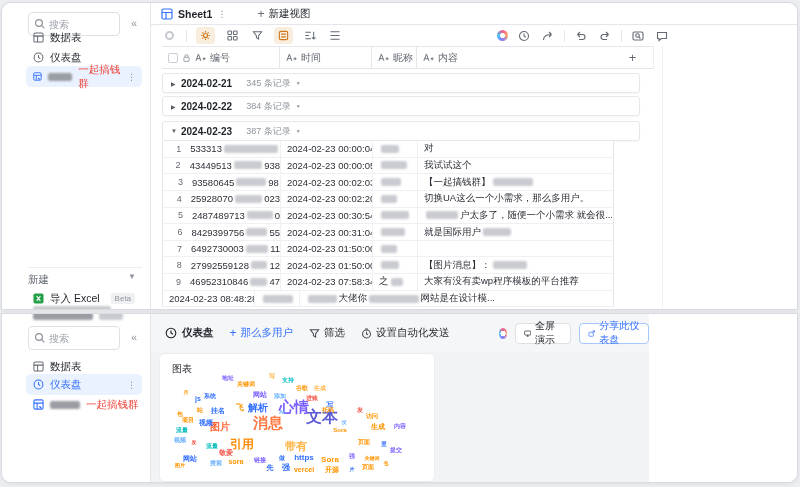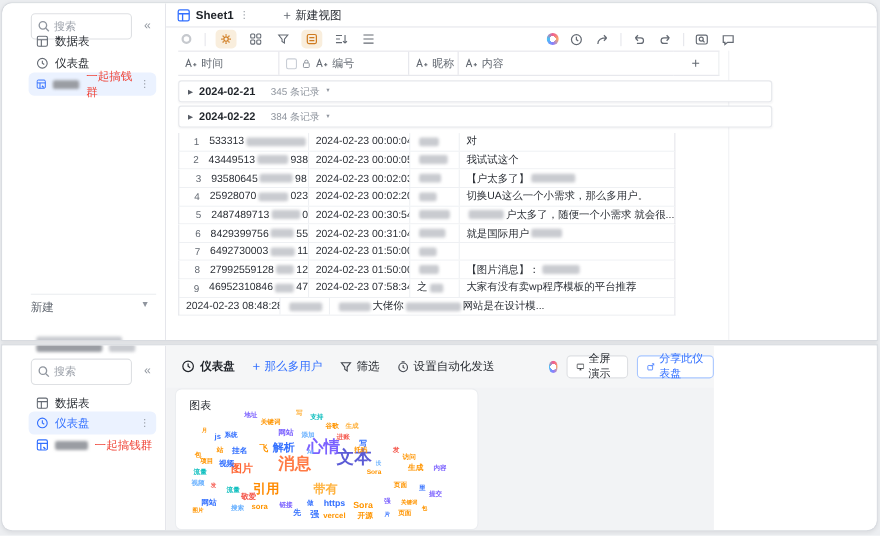--- a/index.html
+++ b/index.html
@@ -41,21 +41,21 @@
   .toolbar-right { position:absolute; left:346px; top:0; height:21px; display:flex; align-items:center; gap:8px; }
   .ai-ring { width:11px; height:11px; border-radius:50%; background:radial-gradient(circle at center,#fff 0 2.6px,rgba(255,255,255,0) 2.7px),conic-gradient(#f25d8e,#f7a76b,#8a7dff,#45c4f7,#f25d8e); }
 
   
   .thead { position:absolute; left:11px; top:43px; width:450px; height:23px; display:flex; border-top:1px solid #e5e6eb; border-bottom:1px solid #e5e6eb; background:#fff; font-size:10px; color:#646a73; }
   .thead .cell { display:flex; align-items:center; gap:4px; padding-left:6px; border-right:1px solid #e5e6eb; }
   .c1{width:118px;} .c2{width:92px;} .c3{width:45px;} .c4{width:195px; border-right:0 !important;}
   .addfield { position:absolute; left:461px; top:43px; width:42px; height:23px; border-top:1px solid #e5e6eb; border-bottom:1px solid #e5e6eb; border-right:1px solid #eceef0; display:flex; align-items:center; justify-content:center; color:#646a73; font-size:13px; }
   .checkbox { width:10px; height:10px; border:1px solid #c9ced6; border-radius:2px; background:#fff; }
   #table-body { position:absolute; left:11px; top:70px; width:500px; }
-  .band { width:540px; height:20px; background:#fff; border:1px solid #e6e8ec; border-radius:3px; box-shadow:0 1px 2px rgba(31,35,41,.04); display:flex; align-items:center; padding-left:8px; }
+  .band { width:478px; height:20px; background:#fff; border:1px solid #e6e8ec; border-radius:3px; box-shadow:0 1px 2px rgba(31,35,41,.04); display:flex; align-items:center; padding-left:8px; }
   .band .caret { font-size:6px; color:#585d66; width:10px; }
   .band .gdate { font-size:10px; font-weight:bold; color:#1f2329; margin-right:14px; }
   .band .gcount { font-size:9px; color:#8f959e; margin-right:5px; }
   .band .gdd { font-size:5px; color:#8f959e; }
   .trow { display:flex; height:16.65px; background:#fff; border-bottom:1px solid #eef0f3; border-left:1px solid #e5e6eb; border-right:1px solid #e5e6eb; width:452px; font-size:9.5px; color:#2b2f36; }
   .trow .tcell { display:flex; align-items:center; padding-left:6px; border-right:1px solid #eef0f3; overflow:hidden; white-space:nowrap; }
   .tc1{width:118px;} .tc2{width:92px; color:#2b2f36;} .tc3{width:45px;} .tc4{width:195px; border-right:0 !important;}
   .rownum { display:inline-block; width:14px; text-align:right; margin-right:9px; color:#646a73; font-size:9px; }
   .trow .blur { margin:0 2px; }
   .table-edge { position:absolute; left:511px; top:43px; bottom:0; width:1px; background:#f1f2f4; }
@@ -110,20 +110,28 @@
           <path d="M7 8l2 2" stroke-width="1.6"></path>
         </svg>
       <span class="blur dark" style="width:30px;"></span>
       <span class="red-label">一起搞钱群</span>
       <span class="more">⋮</span>
     </div>
 
     <div class="divider-h" style="top:264px;"></div>
     <div class="side-label" style="top:270px;">新建</div>
     <span style="position:absolute; left:126px; top:269px; color:#8f959e; font-size:8px;">▼</span>
+    <div class="side-item" style="top:285px;">
+      <svg width="11" height="11" viewBox="0 0 12 12">
+          <rect x="0.5" y="0.5" width="11" height="11" rx="2" fill="#24a148"></rect>
+          <path d="M4 3.5l4 5M8 3.5l-4 5" stroke="#fff" stroke-width="1.2"></path>
+        </svg>
+      <span>导入 Excel</span>
+      <span class="beta">Beta</span>
+    </div>
     <div class="side-item" style="top:303px; height:8px;">
       <span class="blur" style="width:78px;"></span>
     </div>
   </div>
 
   <div class="main">
     <div class="tabbar">
       <svg width="12" height="12" viewBox="0 0 12 12" fill="none" stroke="#3370ff" stroke-width="1.2">
           <rect x="1" y="1" width="10" height="10" rx="1.5"></rect>
           <path d="M1 4.5h10M5 4.5v6.5"></path>
@@ -211,38 +219,38 @@
         </span>
         <span class="tico">
           <svg width="12" height="12" viewBox="0 0 12 12" fill="none" stroke="currentColor" stroke-width="1.1">
               <path d="M1.5 2.5h9v6h-5L3 10.5v-2H1.5v-6z"></path>
             </svg>
         </span>
       </span>
     </div>
 
     <div class="thead">
-      <div class="cell c2">
-        <svg width="11" height="9" viewBox="0 0 13 10" fill="none" stroke="#646a73" stroke-width="1.1">
-            <path d="M1 9 4 1l3 8M2.1 6.4h3.8"></path>
-            <path d="M9 6.5h3.5M10.75 4.75v3.5"></path>
-          </svg>
-        <span>时间</span>
-      </div>
       <div class="cell c1">
         <span class="checkbox"></span>
         <svg width="9" height="10" viewBox="0 0 12 13" fill="none" stroke="#8f959e" stroke-width="1.2">
             <rect x="2.5" y="5.5" width="7" height="5.5" rx="1"></rect>
             <path d="M4 5.5V4a2 2 0 0 1 4 0v1.5"></path>
           </svg>
         <svg width="11" height="9" viewBox="0 0 13 10" fill="none" stroke="#646a73" stroke-width="1.1">
             <path d="M1 9 4 1l3 8M2.1 6.4h3.8"></path>
             <path d="M9 6.5h3.5M10.75 4.75v3.5"></path>
           </svg>
         <span>编号</span>
+      </div>
+      <div class="cell c2">
+        <svg width="11" height="9" viewBox="0 0 13 10" fill="none" stroke="#646a73" stroke-width="1.1">
+            <path d="M1 9 4 1l3 8M2.1 6.4h3.8"></path>
+            <path d="M9 6.5h3.5M10.75 4.75v3.5"></path>
+          </svg>
+        <span>时间</span>
       </div>
       <div class="cell c3">
         <svg width="11" height="9" viewBox="0 0 13 10" fill="none" stroke="#646a73" stroke-width="1.1">
             <path d="M1 9 4 1l3 8M2.1 6.4h3.8"></path>
             <path d="M9 6.5h3.5M10.75 4.75v3.5"></path>
           </svg>
         <span>昵称</span>
       </div>
       <div class="cell c4">
         <svg width="11" height="9" viewBox="0 0 13 10" fill="none" stroke="#646a73" stroke-width="1.1">
@@ -261,20 +269,26 @@
           <span class="gdate">2024-02-21</span>
           <span class="gcount">345 条记录</span>
           <span class="gdd">▼</span>
         </div>
         <div class="band" style="margin-bottom: 5px;">
           <span class="caret">▶</span>
           <span class="gdate">2024-02-22</span>
           <span class="gcount">384 条记录</span>
           <span class="gdd">▼</span>
         </div>
+        <div class="band" style="margin-bottom: 0px;">
+          <span class="caret">▼</span>
+          <span class="gdate">2024-02-23</span>
+          <span class="gcount">387 条记录</span>
+          <span class="gdd">▼</span>
+        </div>
         <div class="trow">
           <div class="tcell tc1">
             <span class="rownum">1</span>
             <span>533313</span>
             <span class="blur" style="width: 62px;"></span>
           </div>
           <div class="tcell tc2">2024-02-23 00:00:04</div>
           <div class="tcell tc3">
             <span class="blur" style="width: 18px;"></span>
           </div>
@@ -302,21 +316,21 @@
             <span class="rownum">3</span>
             <span>93580645</span>
             <span class="blur" style="width: 30px;"></span>
             <span>98</span>
           </div>
           <div class="tcell tc2">2024-02-23 00:02:03</div>
           <div class="tcell tc3">
             <span class="blur" style="width: 20px;"></span>
           </div>
           <div class="tcell tc4">
-            <span>【户太多了】</span>
+            <span>【一起搞钱群】</span>
             <span class="blur" style="width: 40px;"></span>
           </div>
         </div>
         <div class="trow">
           <div class="tcell tc1">
             <span class="rownum">4</span>
             <span>25928070</span>
             <span class="blur" style="width: 30px;"></span>
             <span>023</span>
           </div>

